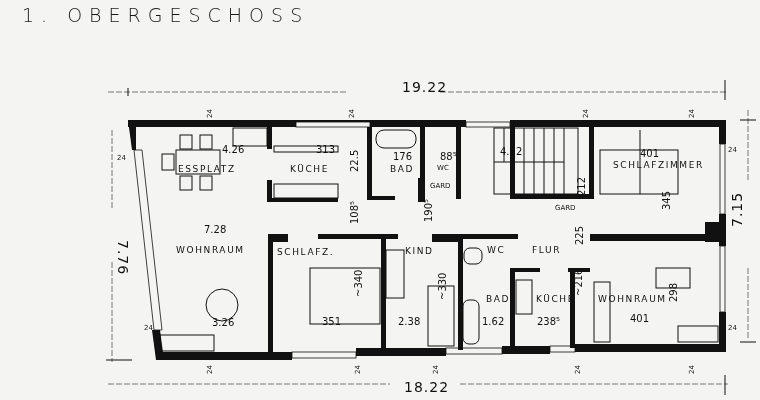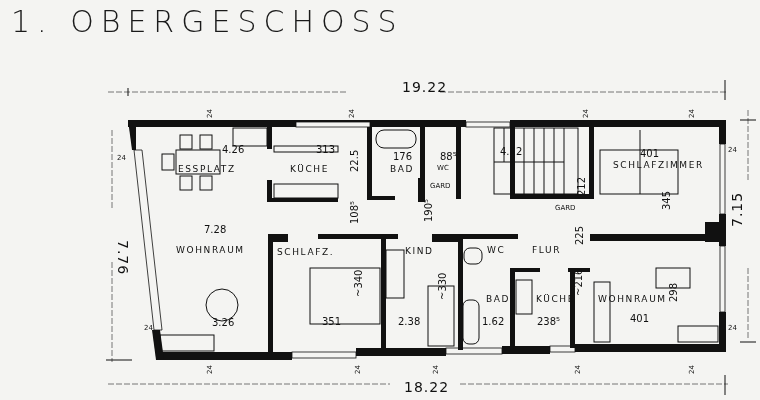--- a/index.html
+++ b/index.html
@@ -1,18 +1,18 @@
 <!DOCTYPE html>
 <html><head>
 <meta charset="utf-8">
 <style>
   html, body { margin: 0; padding: 0; background: #f4f4f2; }
   body { width: 760px; height: 400px; overflow: hidden; position: relative; font-family: "DejaVu Sans", sans-serif; }
   #plan { position: absolute; left: 0; top: 0; width: 760px; height: 400px; }
-  .title { position: absolute; left: 11px; top: 4px; font-family: "DejaVu Sans", sans-serif; font-size: 30px; letter-spacing: 7px; color: #1a1a1a; font-weight: 300; }
+  .title { position: absolute; left: 22px; top: 4px; font-family: "DejaVu Sans", sans-serif; font-size: 19px; letter-spacing: 7px; color: #1a1a1a; font-weight: 300; }
   svg text { font-family: "DejaVu Sans", sans-serif; fill: #111; }
   .lbl { font-size: 9px; letter-spacing: 1.6px; }
   .dim { font-size: 10px; }
   .dims { font-size: 7px; }
   .big { font-size: 14px; letter-spacing: 1px; }
   .wall { fill: #111; }
   .thin { stroke: #111; stroke-width: 1; fill: none; }
   .dash { stroke: #555; stroke-width: 0.8; fill: none; stroke-dasharray: 6 2; }
   .win { fill: #f4f4f2; stroke: #111; stroke-width: 0.8; }
 </style>

